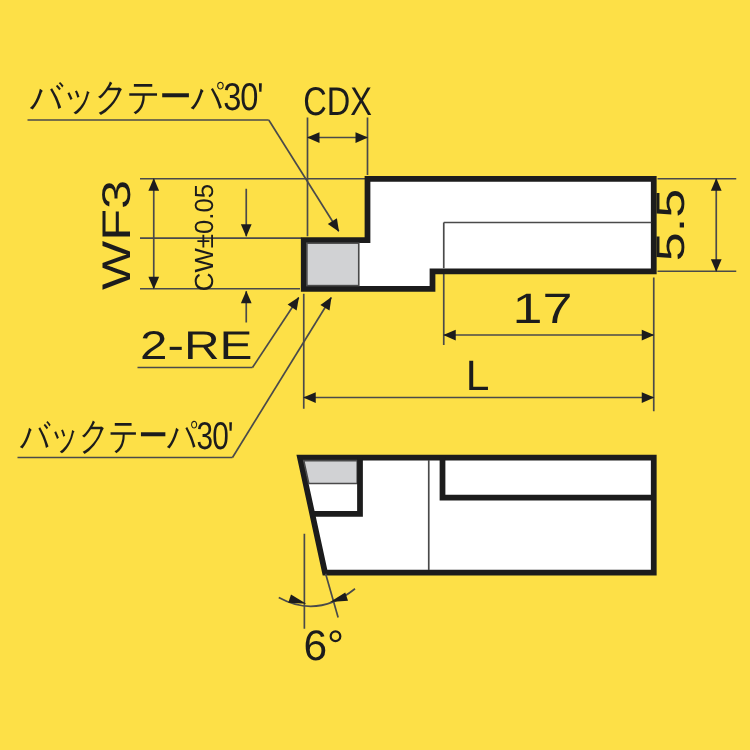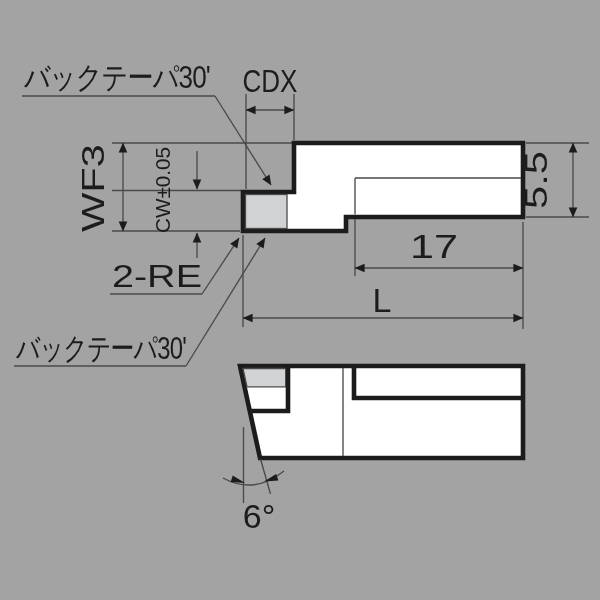--- a/index.html
+++ b/index.html
@@ -1,16 +1,16 @@
 <!DOCTYPE html>
 <html><head>
 <meta charset="utf-8">
 <style>
   html,body{margin:0;padding:0;background:#ffffff;}
-  .canvas{width:600px;height:600px;background:#a3a3a3;position:relative;overflow:hidden;}
+  .canvas{width:600px;height:600px;background:#fde047;position:relative;overflow:hidden;}
   svg{display:block;}
   text{
     font-family:"Liberation Sans","DejaVu Sans",sans-serif;
     fill:#1c1c1c;
   }
   .t-kana{font-size:31px;letter-spacing:-1px;}
   .t-dim{font-size:32px;}
   .t-num{font-size:34px;}
   .t-small{font-size:21px;}
   .thick{stroke:#1c1c1c;stroke-width:4.6;fill:none;stroke-linejoin:miter;stroke-linecap:butt;}

